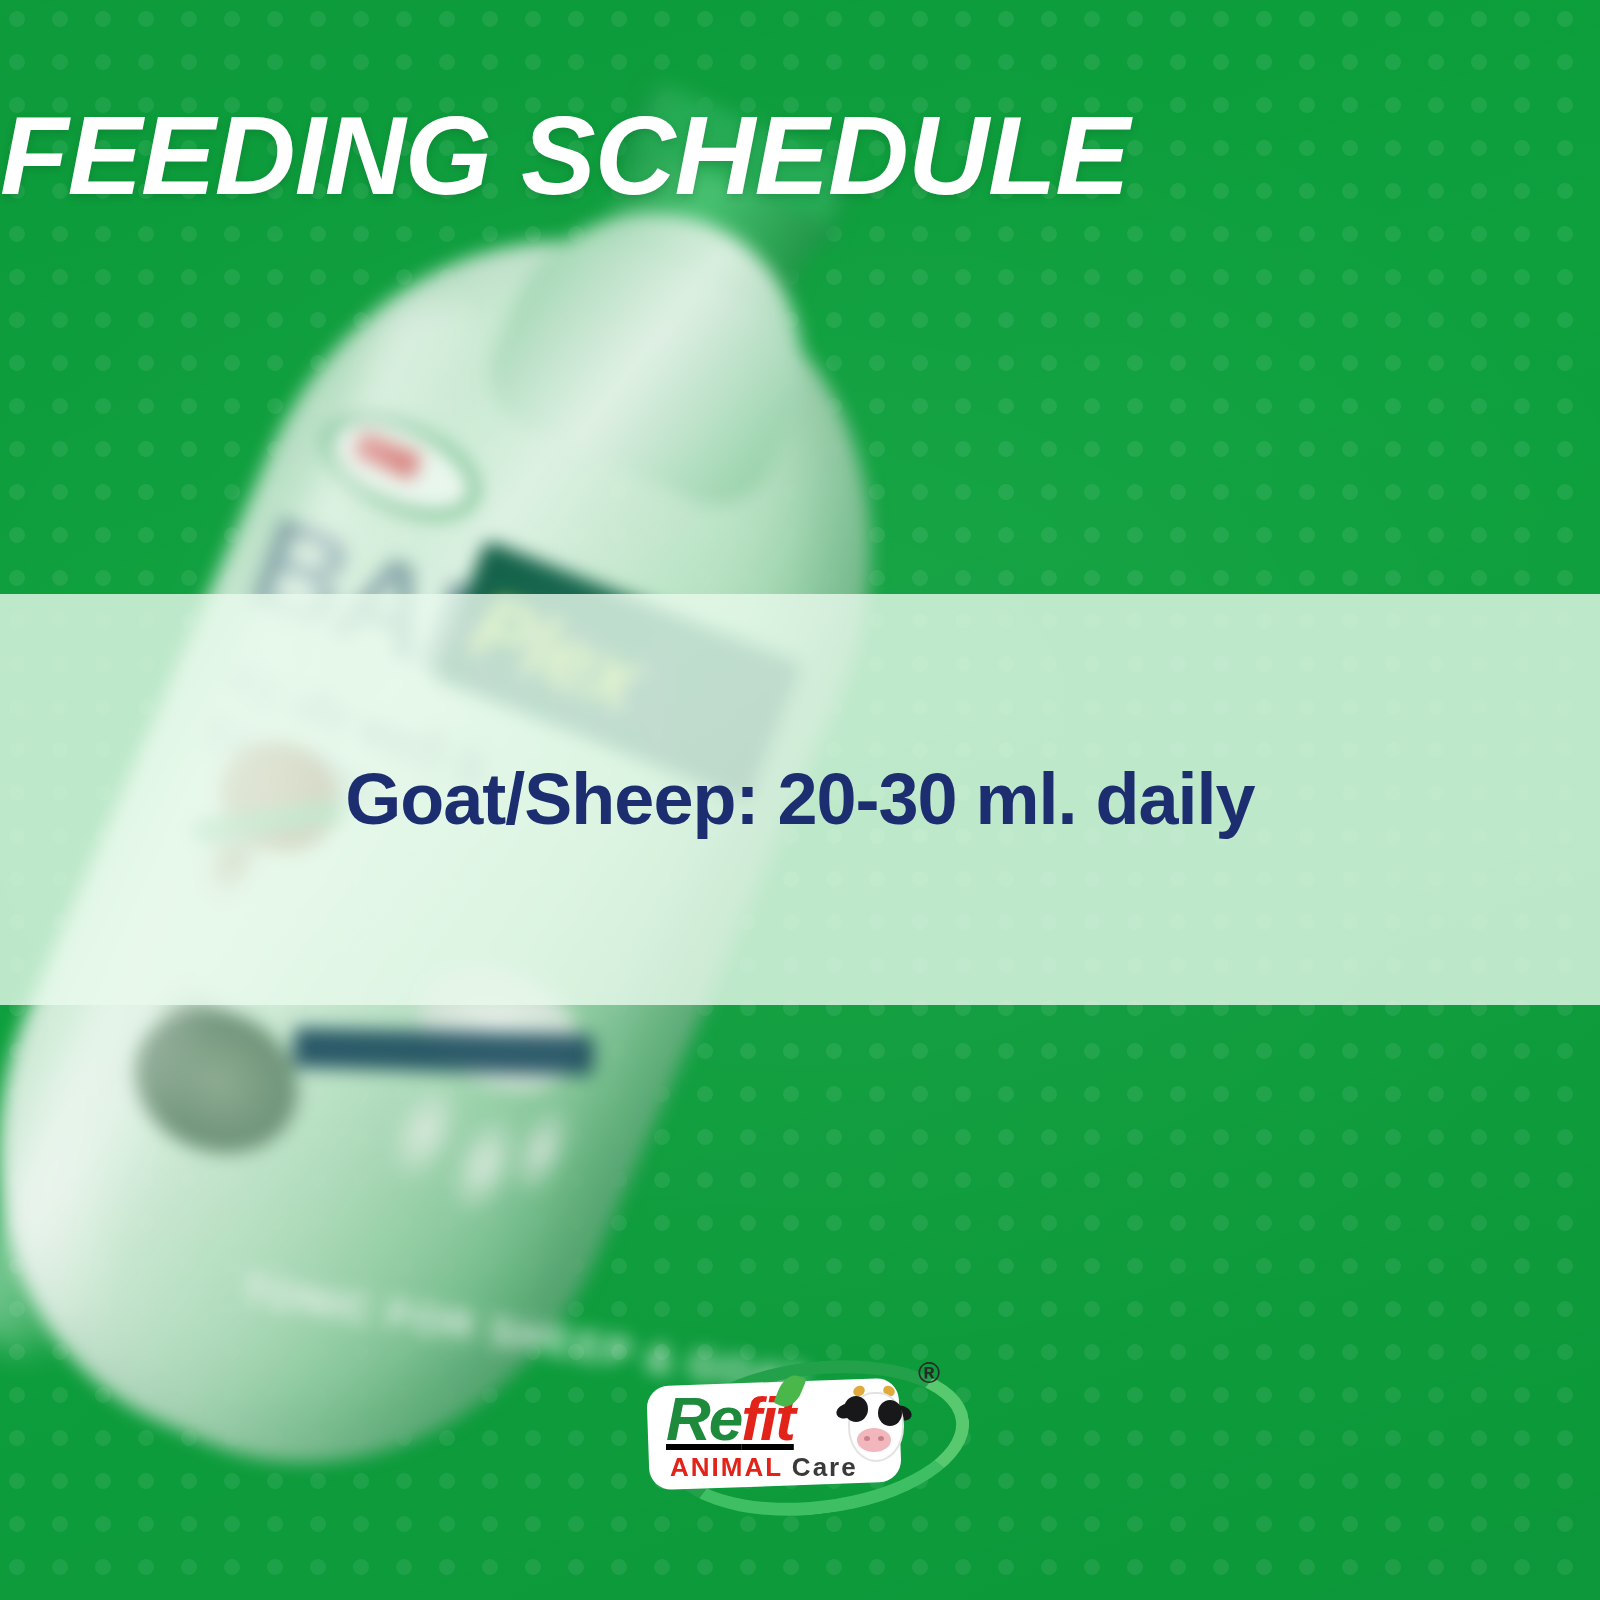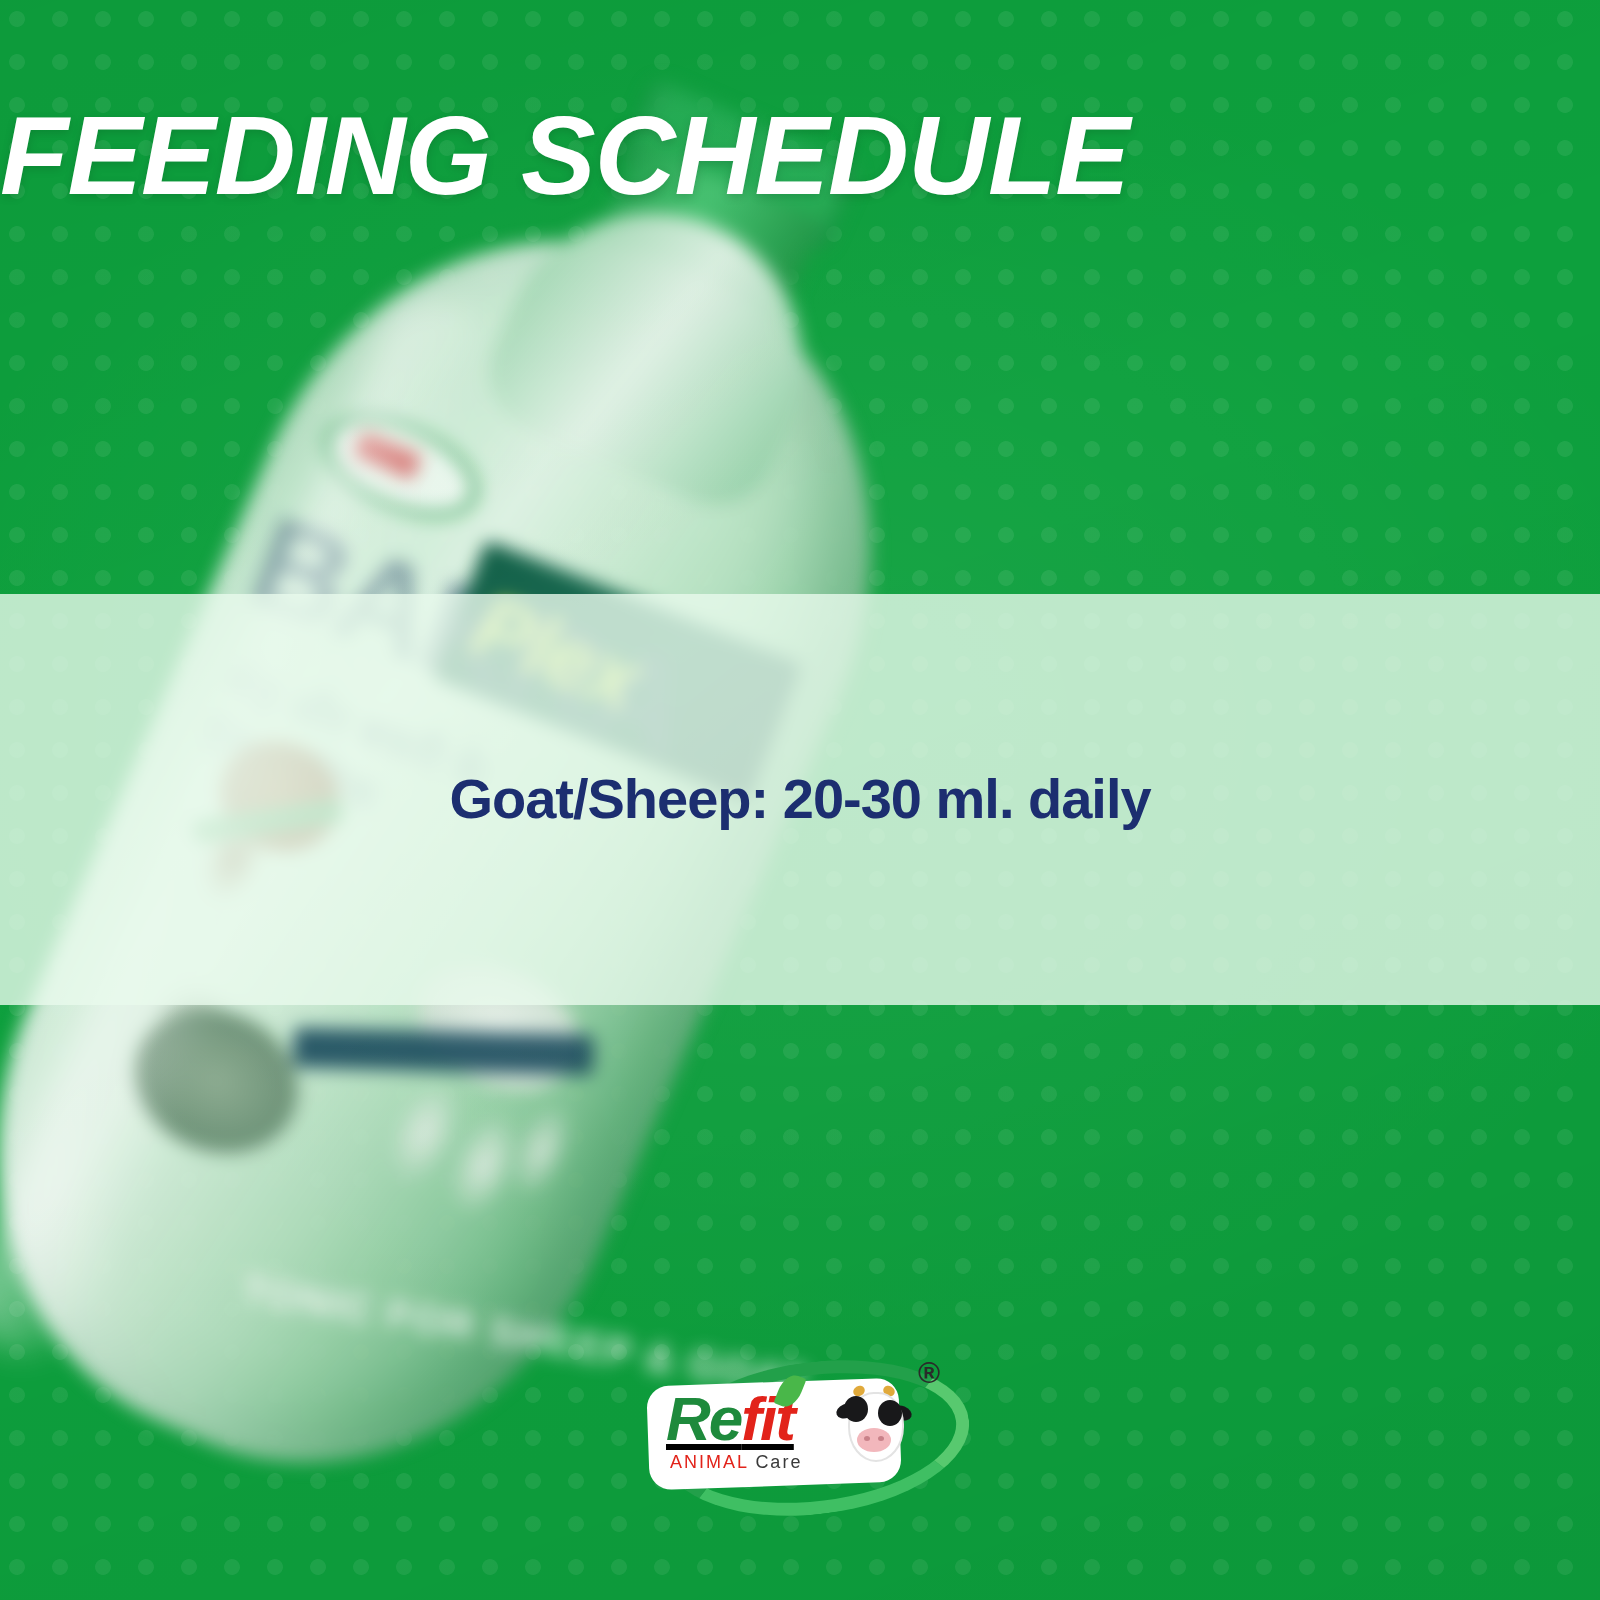--- a/index.html
+++ b/index.html
@@ -269,21 +269,21 @@
     right: 0;
     top: 594px;
     height: 411px;
     background: rgba(232,250,236,0.80);
     display: flex;
     flex-direction: column;
     align-items: center;
     justify-content: center;
   }
   .message-line {
-    font-size: 56px;
+    font-size: 72px;
     line-height: 1.22;
     font-weight: bold;
     color: #1C2E70;
     text-align: left;
     white-space: nowrap;
     letter-spacing: -1px;
   }
 
   
   .logo {
@@ -336,22 +336,22 @@
     width: 22px;
     height: 34px;
     background: #49B749;
     border-radius: 60% 10% 60% 10%;
     transform: rotate(22deg);
   }
   .logo-sub {
     position: absolute;
     left: 30px;
     top: 100px;
-    font-size: 18px;
-    font-weight: normal;
+    font-size: 26px;
+    font-weight: bold;
     letter-spacing: 2px;
     white-space: nowrap;
   }
   .logo-animal { color: #E2231A; }
   .logo-care { color: #3A3A3A; }
   .logo-cow {
     position: absolute;
     left: 196px;
     top: 32px;
     width: 76px;

